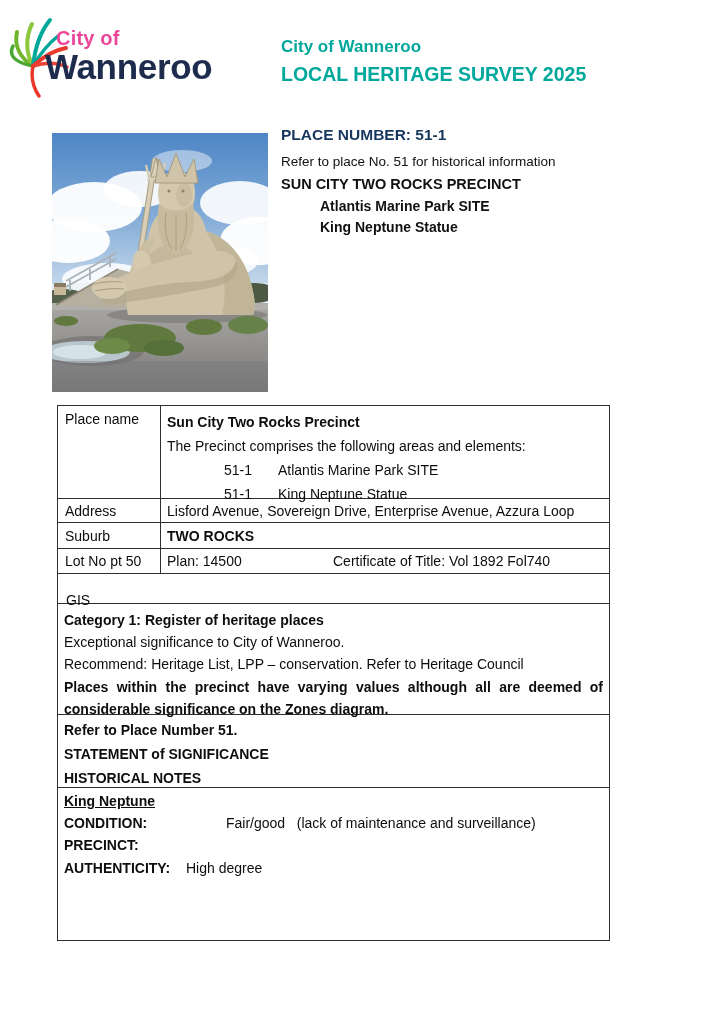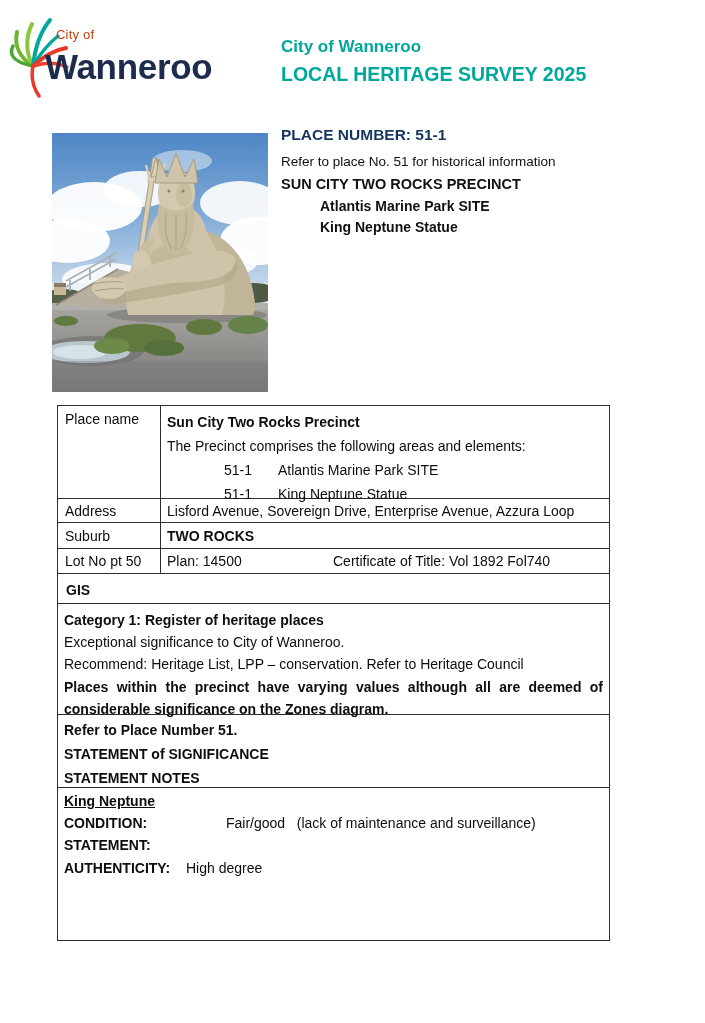--- a/index.html
+++ b/index.html
@@ -9,21 +9,21 @@
     width: 705px; height: 1023px;
     background: #ffffff;
     font-family: "Liberation Sans", sans-serif;
     color: #111;
     overflow: hidden;
   }
   
   .logo-flower { position:absolute; left:8px; top:6px; }
   .logo-city {
     position:absolute; left:56px; top:27px;
-    font-size:13px; font-weight:400; color:#c2410c; letter-spacing:.2px;
+    font-size:20px; font-weight:700; color:#ec4899; letter-spacing:.2px;
   }
   .logo-wanneroo {
     position:absolute; left:45px; top:47px;
     font-size:35px; font-weight:bold; color:#1d2b4d; letter-spacing:-.3px;
   }
   .title1 {
     position:absolute; left:281px; top:37px;
     font-size:17px; font-weight:bold; color:#00a79b;
   }
   .title2 {
@@ -57,21 +57,21 @@
   }
   .tval { flex:1; padding:2px 6px; }
   .vcenter { align-items:center;justify-content:flex-end; }
   .vcenter .tlabel, .vcenter .tval { display:flex; align-items:center; height:100%; }
   .r-place   { height:92px; }
   .r-place .tlabel { padding-top:5px; }
   .r-place .tval   { padding-top:4px; line-height:24px; }
   .r-address { height:24px; }
   .r-suburb  { height:26px; }
   .r-lot     { height:25px; }
-  .r-gis     { height:30px; padding:8px 6px 0 8px; font-weight:bold; }
+  .r-gis     { height:30px; padding:18px 6px 0 8px; font-weight:normal; }
   .r-cat     { height:111px; padding:5px 6px 0 6px; line-height:22.2px; }
   .r-refer   { height:73px; padding:3px 6px 0 6px; line-height:24px; font-weight:bold; }
   .r-nept    { height:153px; padding:2px 6px 0 6px; line-height:22.2px; }
   .bold { font-weight:bold; }
   .elem-no   { display:inline-block; margin-left:57px; width:54px; }
   .plan-span { display:inline-block; width:166px; }
   .j  { text-align:justify; text-align-last:justify; }
   .nrow { display:flex; }
   .nlabel { flex:0 0 122px; font-weight:bold; }
   .nval { flex:1; }
@@ -244,33 +244,33 @@
       <div class="bold">Category 1: Register of heritage places</div>
       <div>Exceptional significance to City of Wanneroo.</div>
       <div>Recommend: Heritage List, LPP – conservation. Refer to Heritage Council</div>
       <div class="bold j">Places within the precinct have varying values although all are deemed of</div>
       <div class="bold">considerable significance on the Zones diagram.</div>
     </div>
 
     <div class="trow r-refer" style="display:block">
       <div>Refer to Place Number 51.</div>
       <div>STATEMENT of SIGNIFICANCE</div>
-      <div>STATEMENT NOTES</div>
+      <div>HISTORICAL NOTES</div>
     </div>
 
     <div class="trow r-nept" style="display:block">
       <div class="bold underline" style="display:inline-block">King Neptune</div>
 
       <div class="nrow">
         <div class="nlabel">CONDITION:</div>
         <div class="nval prewrap">Fair/good   (lack of maintenance and surveillance)</div>
       </div>
 
       <div class="nrow">
-        <div class="nlabel">STATEMENT:</div>
+        <div class="nlabel">PRECINCT:</div>
       </div>
 
       <div class="nrow">
         <div class="nlabel">AUTHENTICITY:</div>
         <div class="nval">High degree</div>
       </div>
     </div>
 
   </div>
 </div>

